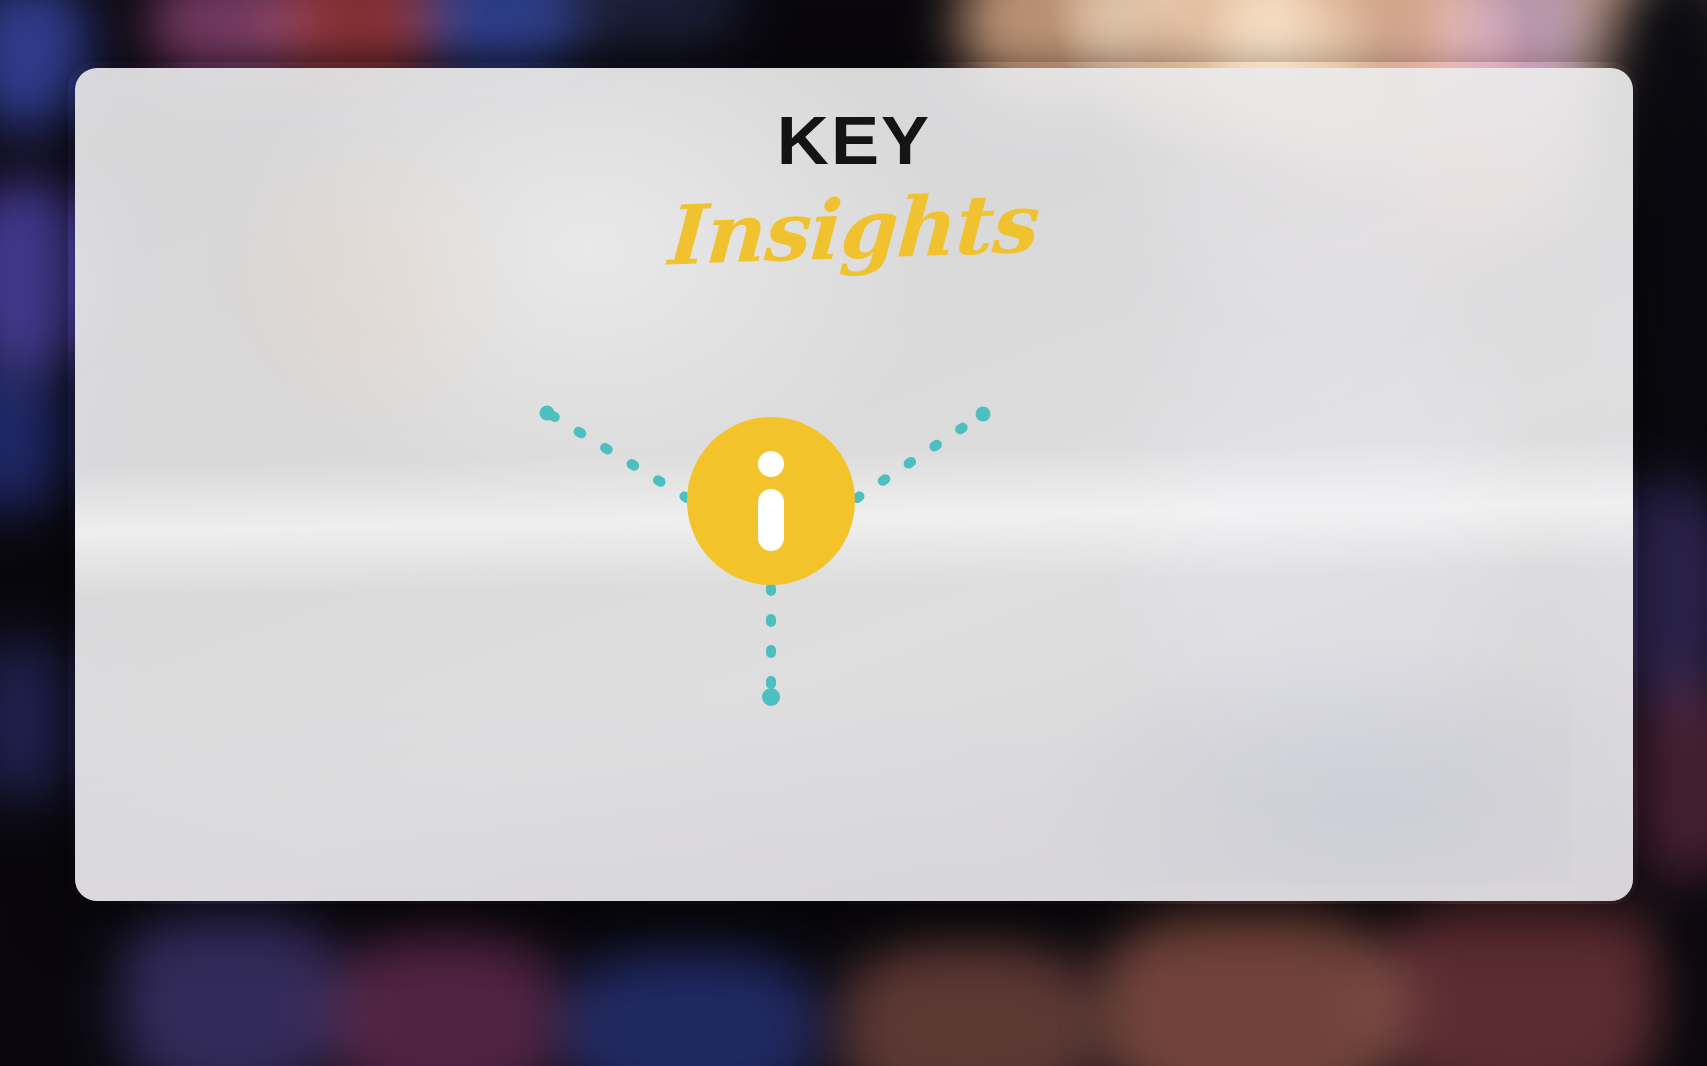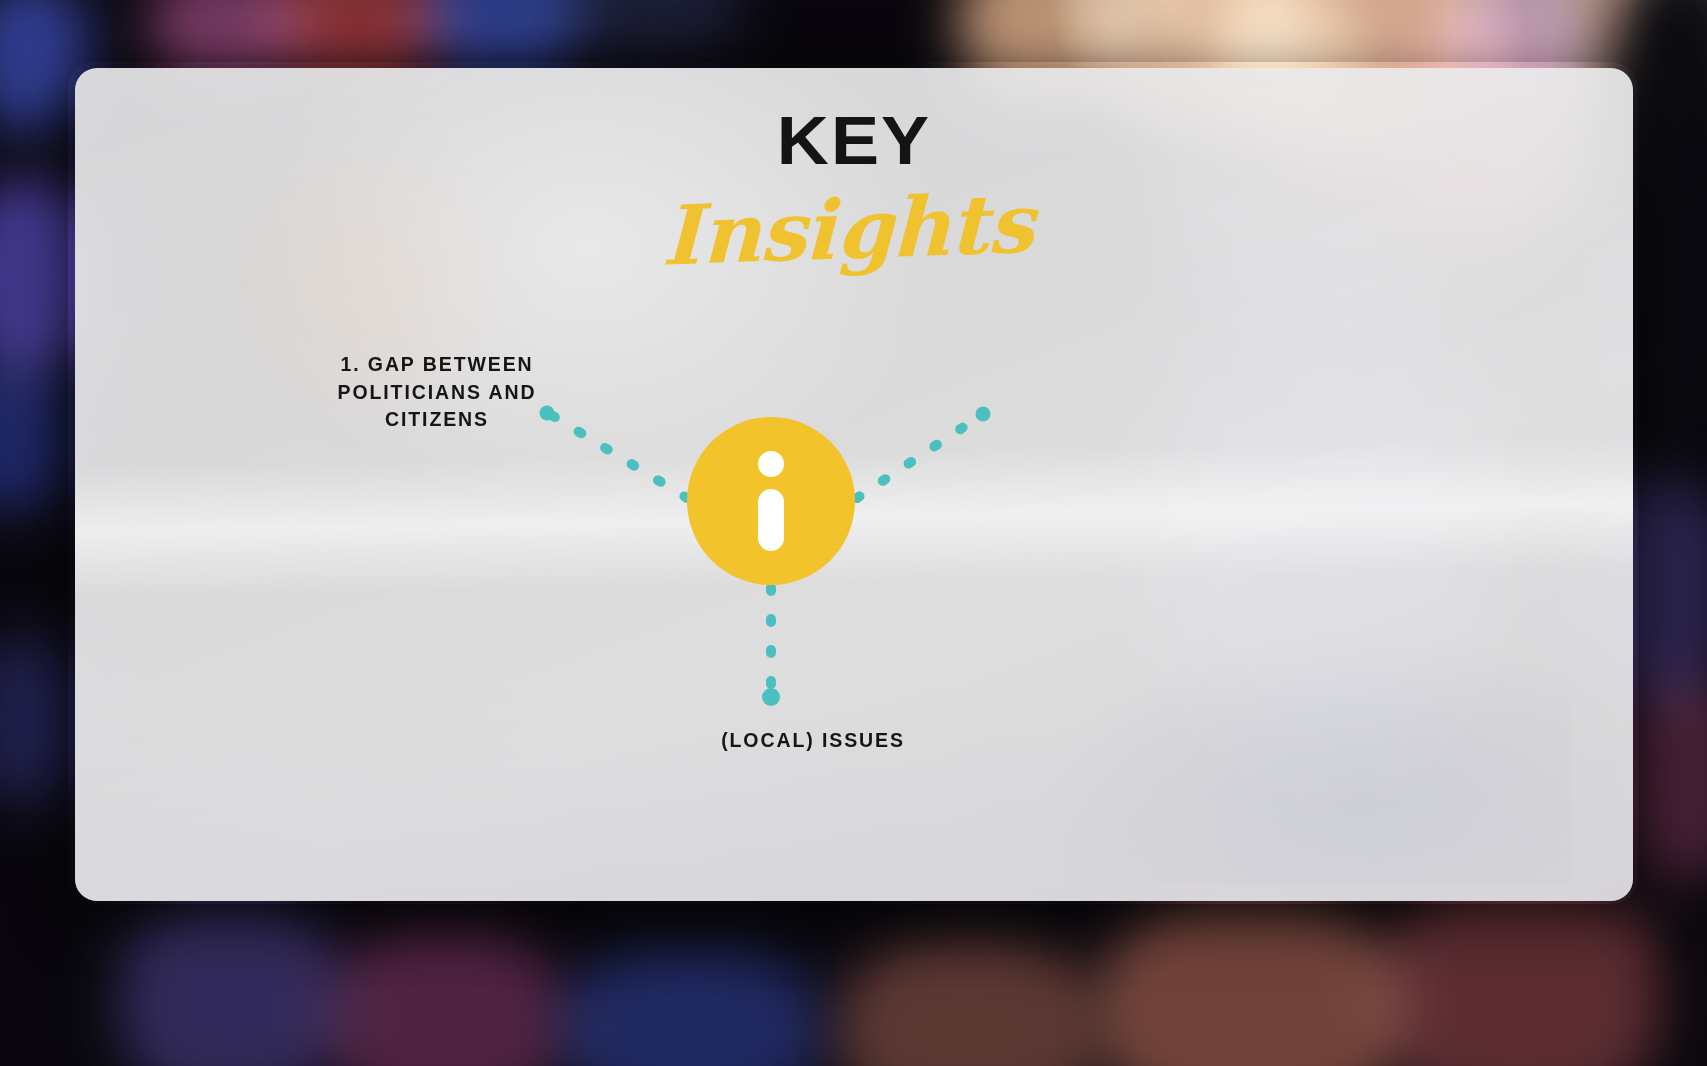--- a/index.html
+++ b/index.html
@@ -267,26 +267,20 @@
         <circle cx="696" cy="629" r="9" fill="#4CBFC0"></circle>
       </svg>
 
       <div class="hub">
         <div class="hub-i">
           <span class="dot"></span>
           <span class="stem"></span>
         </div>
       </div>
 
-      <div class="label label-1">
-        <div>1. GAP BETWEEN</div>
-        <div>POLITICIANS AND</div>
-        <div>CITIZENS</div>
-      </div>
 
 
       <div class="label label-3">
-        <div>(LOCAL) ISSUES</div>
       </div>
 
     </div>
   </div>
 </div>
 
 </body></html>

